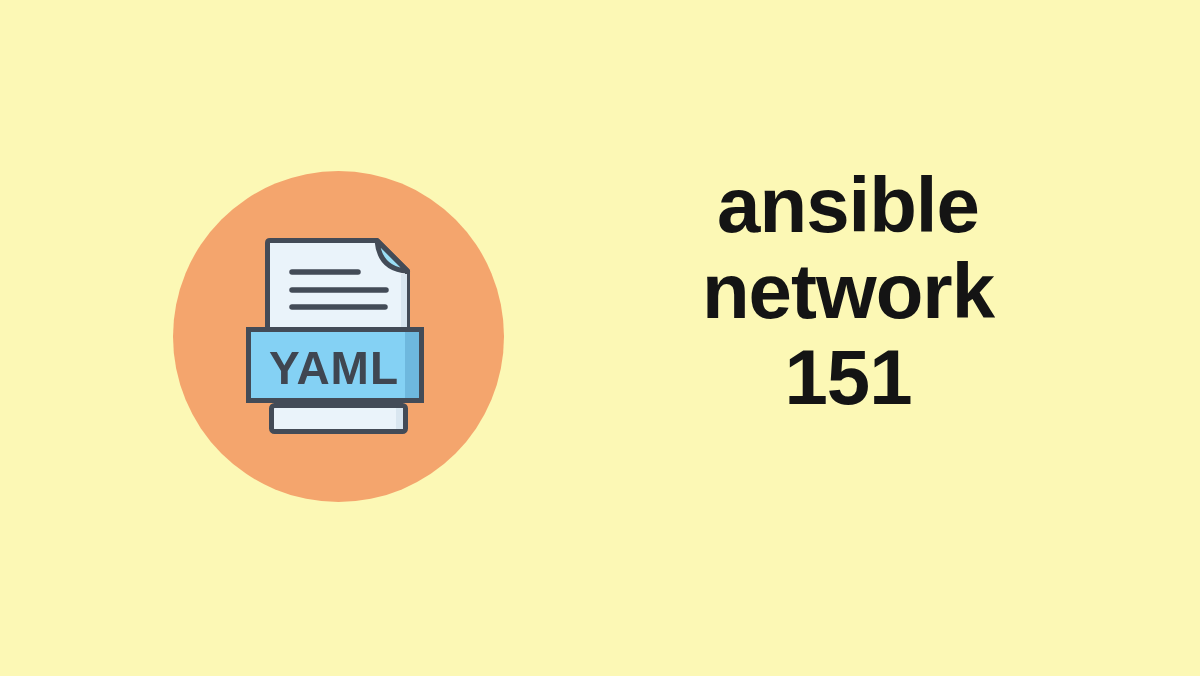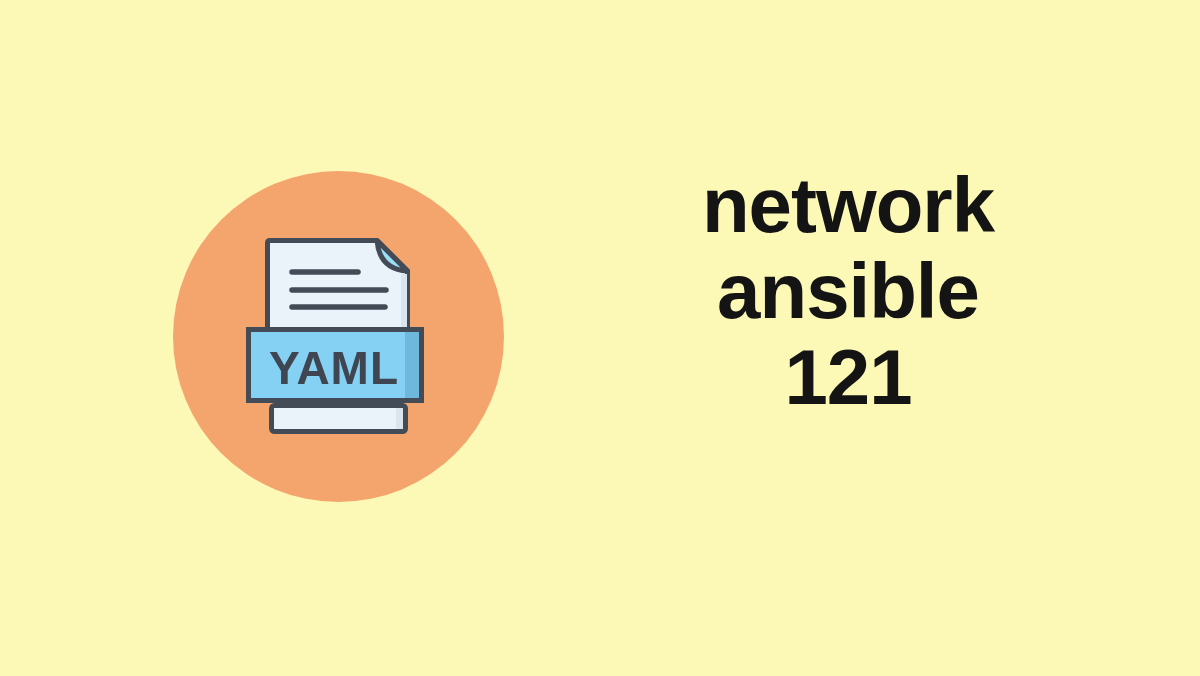--- a/index.html
+++ b/index.html
@@ -85,18 +85,18 @@
     </g>
 
     <g>
       <rect x="8.5" y="99.5" width="173" height="71" fill="#84D1F4" stroke="#434B57" stroke-width="5"></rect>
       <rect x="165" y="102" width="14" height="66" fill="#6EB8DE"></rect>
       <text class="yaml-label-text" x="94" y="154" text-anchor="middle">YAML</text>
     </g>
   </svg>
 
   <div class="title-block">
+    <div class="title-line">ansible</div>
     <div class="title-line">network</div>
-    <div class="title-line">ansible</div>
-    <div class="title-line">121</div>
+    <div class="title-line">151</div>
   </div>
 
 </div>
 
 </body></html>

